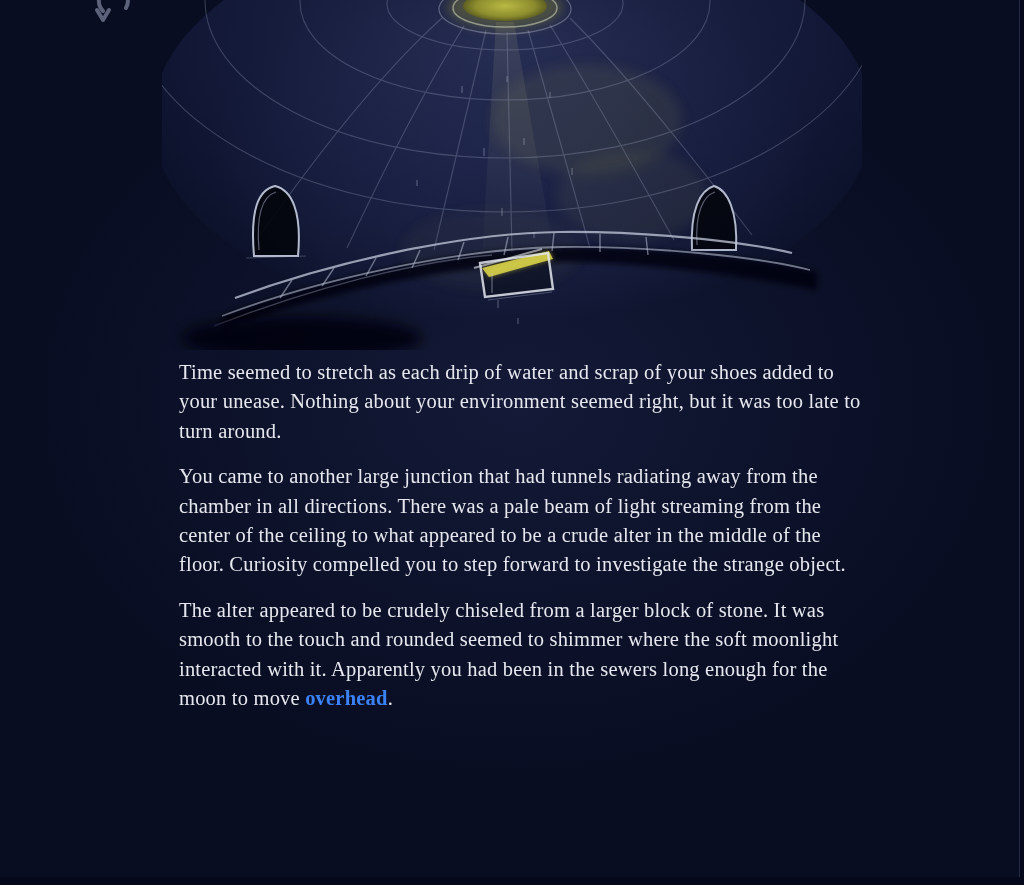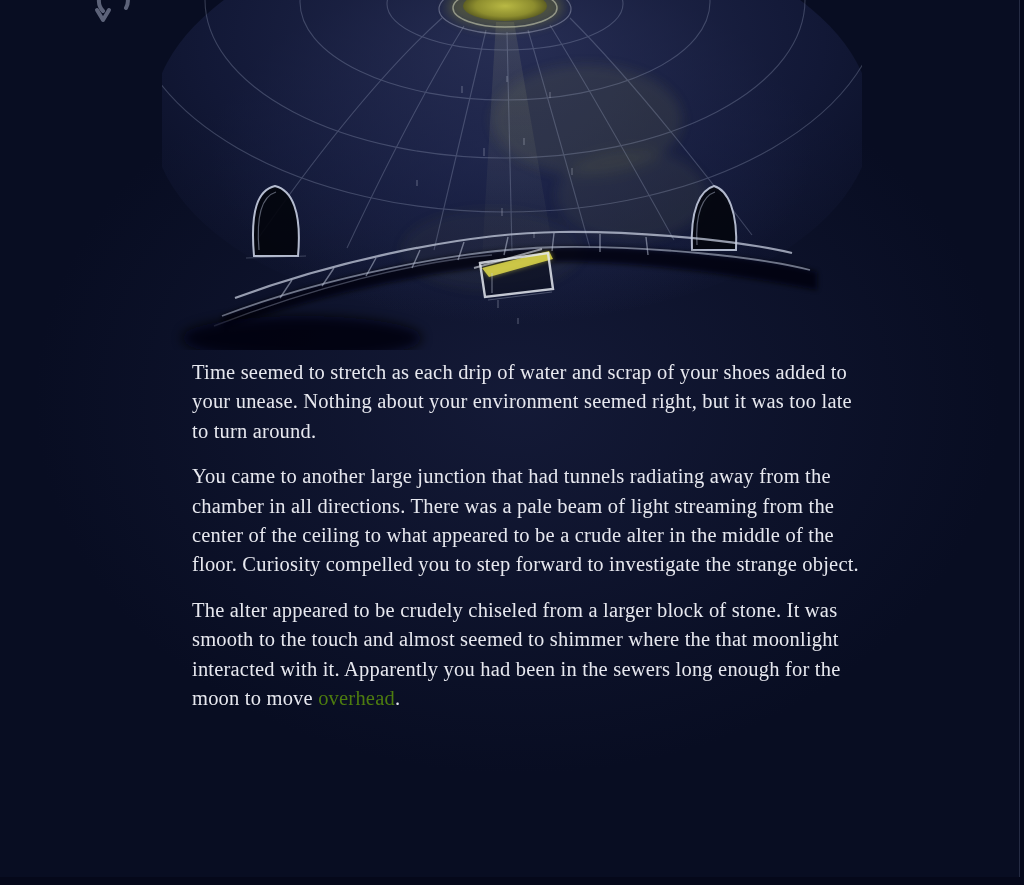--- a/index.html
+++ b/index.html
@@ -30,29 +30,29 @@
     width: 700px; height: 350px;
     margin: 0;
   }
 
   .story {
     position: absolute;
     left: 178px; top: 358px;
     width: 688px;
   }
   .story p {
-    margin: 0 0 16px 14px;
+    margin: 0 0 16px 1px;
     font-size: 20.5px;
     line-height: 29.4px;
     letter-spacing: 0.2px;
     color: #e7e8ef;
   }
   .story a {
-    color: #4d7c0f;
-    font-weight: normal;
+    color: #3b82f6;
+    font-weight: bold;
     text-decoration: none;
     cursor: pointer;
   }
 
   .right-edge-line {
     position: absolute; top: 0; bottom: 0; right: 4px;
     width: 1px; background: rgba(140,150,185,0.22);
   }
   .right-edge-dark {
     position: absolute; top: 0; bottom: 0; right: 0;
@@ -189,19 +189,19 @@
 </figure>
 
 <main class="story">
   <p>
     <span>Time seemed to stretch as each drip of water and scrap of your shoes added to your unease. Nothing about your environment seemed right, but it was too late to turn around.</span>
   </p>
   <p>
     <span>You came to another large junction that had tunnels radiating away from the chamber in all directions. There was a pale beam of light streaming from the center of the ceiling to what appeared to be a crude alter in the middle of the floor. Curiosity compelled you to step forward to investigate the strange object.</span>
   </p>
   <p>
-    <span>The alter appeared to be crudely chiseled from a larger block of stone. It was smooth to the touch and almost seemed to shimmer where the that moonlight interacted with it. Apparently you had been in the sewers long enough for the moon to move </span><a>overhead</a><span>.</span>
+    <span>The alter appeared to be crudely chiseled from a larger block of stone. It was smooth to the touch and rounded seemed to shimmer where the soft moonlight interacted with it. Apparently you had been in the sewers long enough for the moon to move </span><a>overhead</a><span>.</span>
   </p>
 </main>
 
 <div class="right-edge-dark"></div>
 <div class="right-edge-line"></div>
 <div class="bottom-strip"></div>
 
 </body></html>

